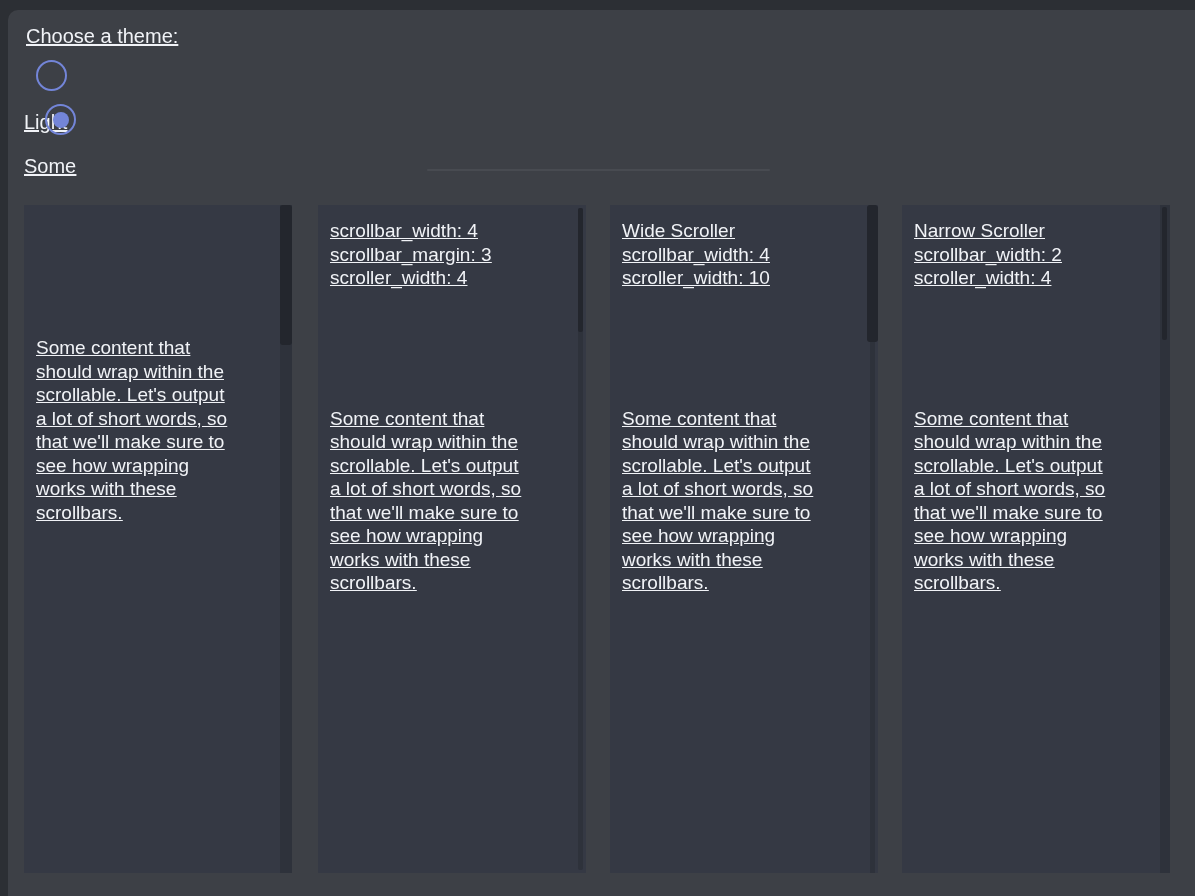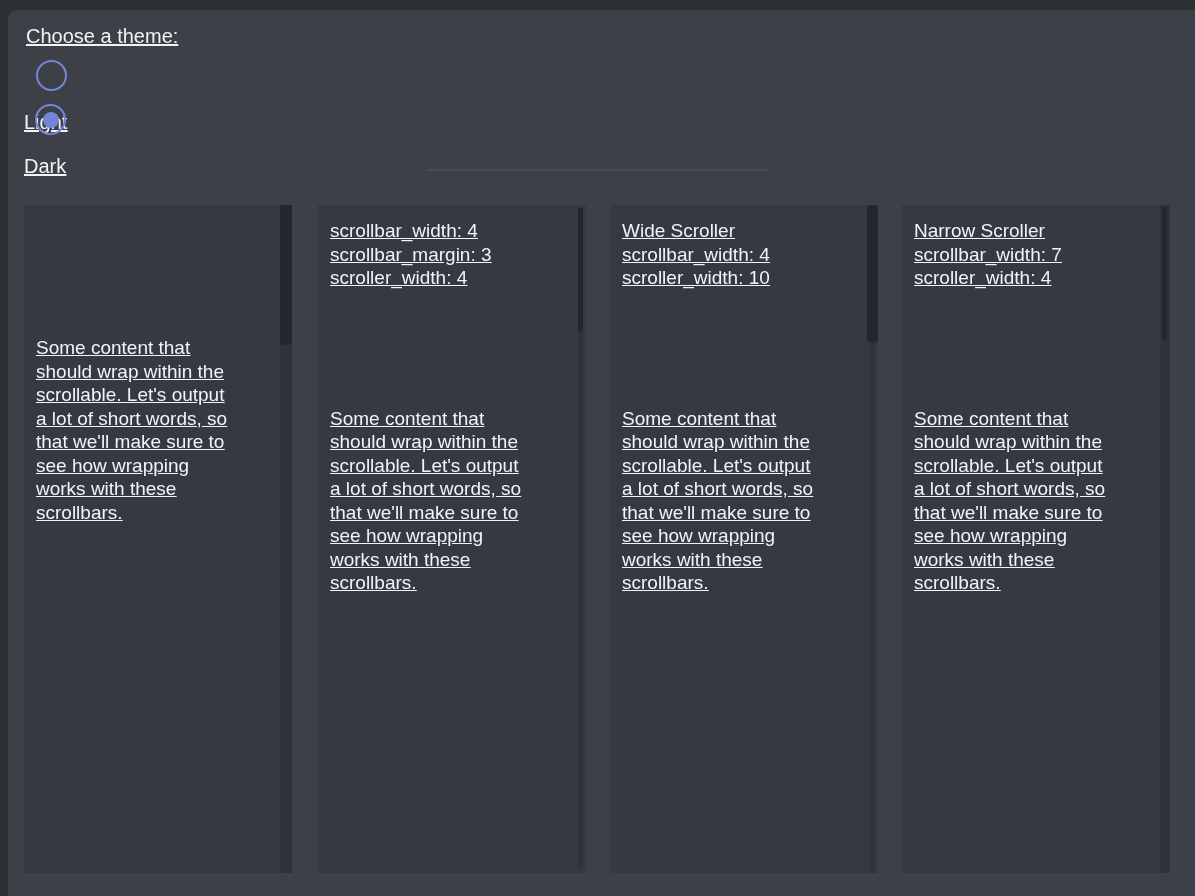--- a/index.html
+++ b/index.html
@@ -97,21 +97,21 @@
 
 <div class="abs radio-row light">
   <span class="radio-circle"></span>
   <span class="radio-label">Light</span>
 </div>
 
 <div class="abs radio-row dark">
   <span class="radio-circle">
     <span class="radio-dot"></span>
   </span>
-  <span class="radio-label">Dark</span>
+  <span class="radio-label">Some</span>
 </div>
 
 <div class="abs divider"></div>
 
 <div class="abs panel p1">
   <div class="panel-inner">
     <div class="panel-props"></div>
     <div class="panel-content">Some content that
 should wrap within the
 scrollable. Let's output
@@ -157,21 +157,21 @@
 works with these
 scrollbars.</div>
   </div>
   <div class="sb-track"></div>
   <div class="sb-thumb"></div>
 </div>
 
 <div class="abs panel p4">
   <div class="panel-inner">
     <div class="panel-title">Narrow Scroller</div>
-    <div class="panel-props">scrollbar_width: 7
+    <div class="panel-props">scrollbar_width: 2
 scroller_width: 4</div>
     <div class="panel-content">Some content that
 should wrap within the
 scrollable. Let's output
 a lot of short words, so
 that we'll make sure to
 see how wrapping
 works with these
 scrollbars.</div>
   </div>

